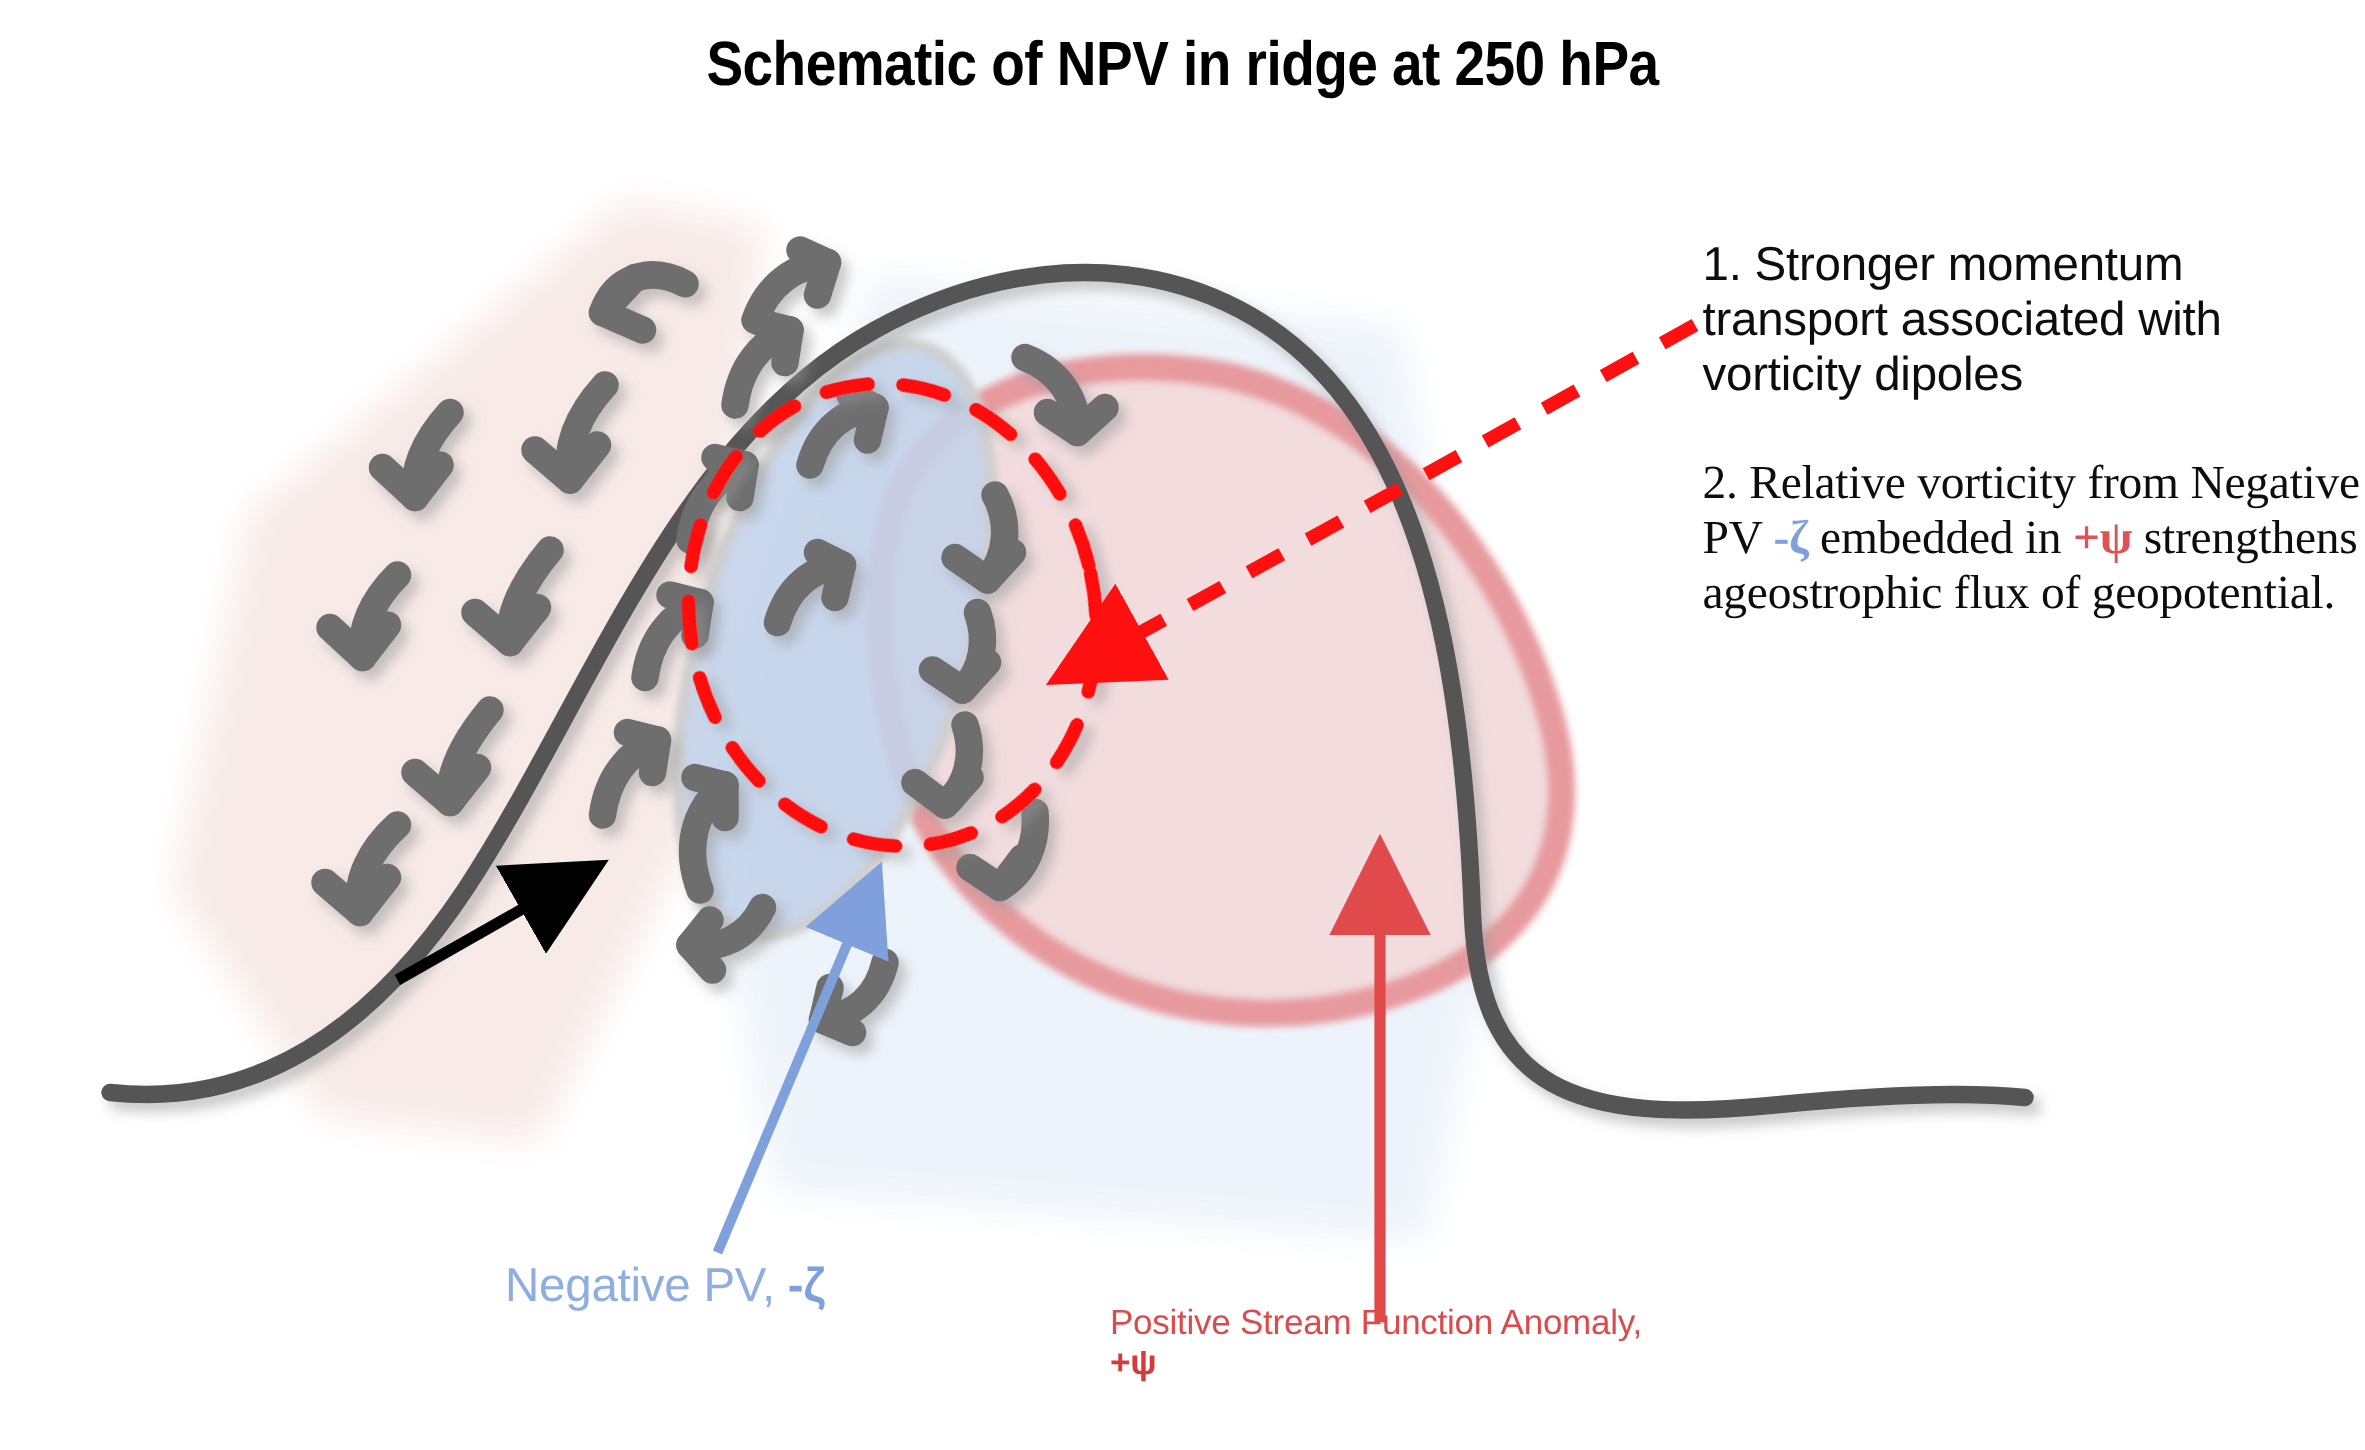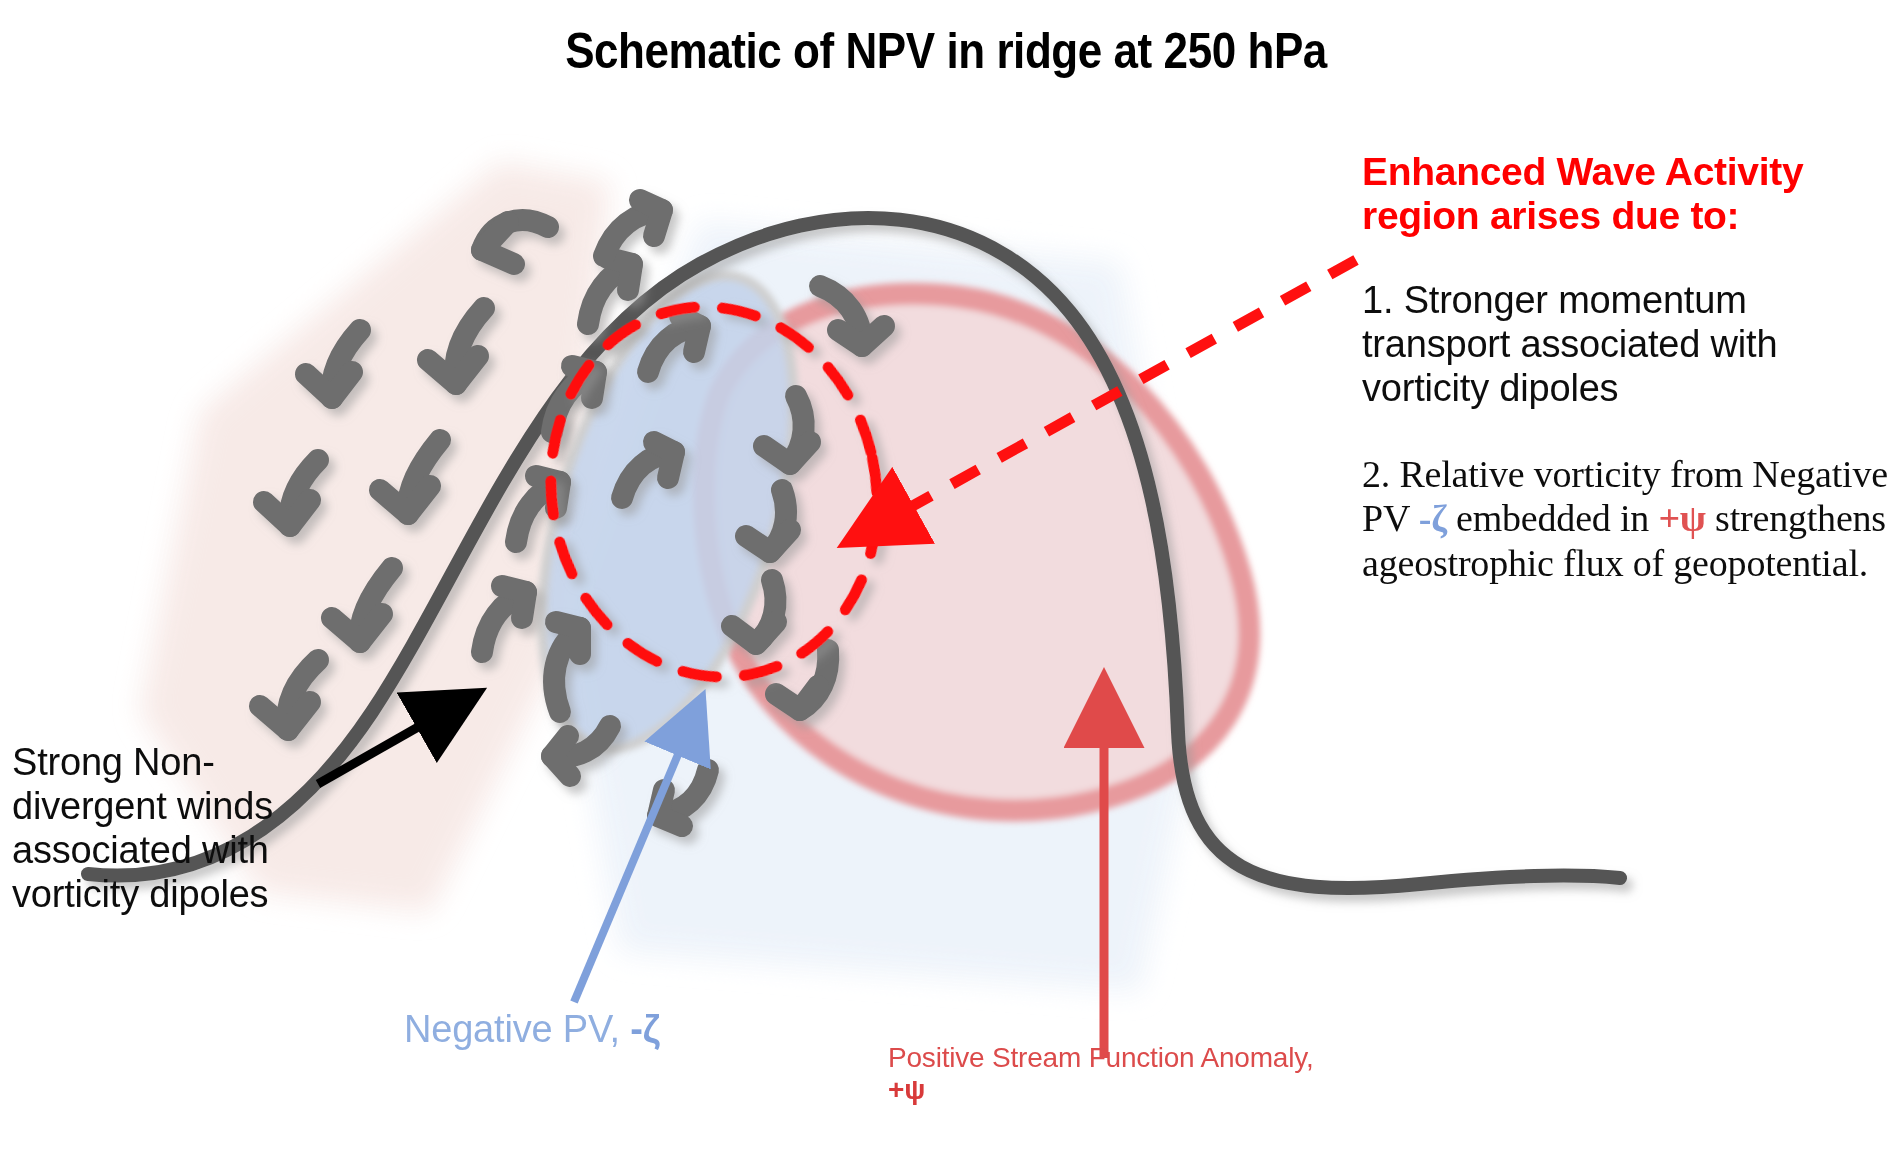--- a/index.html
+++ b/index.html
@@ -282,33 +282,31 @@
     <line x1="574" y1="990" x2="690" y2="714" stroke="#7FA0DB" stroke-width="8" marker-end="url(#arrowBlue)"></line>
 
     <line x1="1104" y1="1046" x2="1104" y2="700" stroke="#E04A4A" stroke-width="9" marker-end="url(#arrowRed)"></line>
 
     <line x1="1356" y1="248" x2="880" y2="512" stroke="#FF1010" stroke-width="11" stroke-dasharray="30 24" marker-end="url(#arrowRedDash)"></line>
   </svg>
 
   <div class="title">Schematic of NPV in ridge at 250 hPa</div>
 
   <div class="right-col">
-    <div class="ewa-heading">Enhanced Wave Activity region arises due to:</div>
 
     <div class="reason-list">
       <div class="reason">
         <span>1. Stronger momentum transport associated with vorticity dipoles</span>
       </div>
       <div class="reason">
         <span>2. Relative vorticity from Negative PV </span><span class="sym-zeta">-ζ</span><span> embedded in </span><span class="sym-psi">+ψ</span><span> strengthens ageostrophic flux of geopotential.</span>
       </div>
     </div>
   </div>
 
-  <div class="left-caption">Strong Non-divergent winds associated with vorticity dipoles</div>
 
   <div class="label-npv">
     <span>Negative PV, </span><span class="sym">-ζ</span>
   </div>
 
   <div class="label-psi">
     <span>Positive Stream Function Anomaly, </span><span class="sym">+ψ</span>
   </div>
 
 </div>

